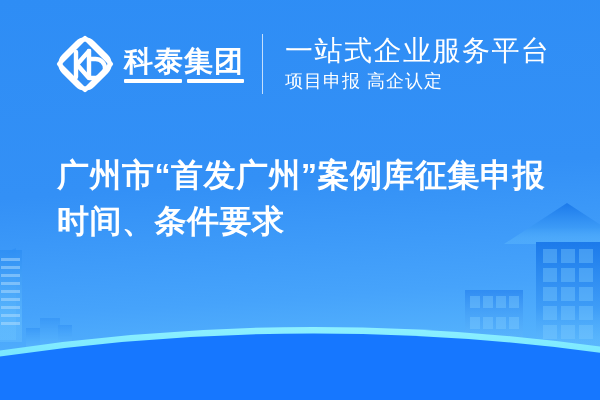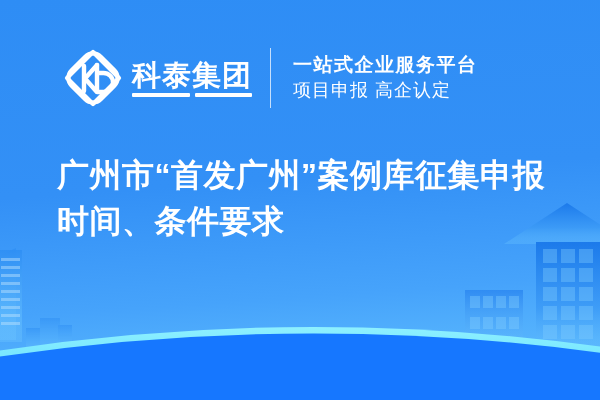--- a/index.html
+++ b/index.html
@@ -26,28 +26,27 @@
     inset: 0;
     width: 600px;
     height: 400px;
     pointer-events: none;
   }
 
   
   .header {
     position: absolute;
     left: 0;
-    top: 38px;
+    top: 24px;
     width: 516px;
     height: 80px;
     display: flex;
     align-items: center;
     padding-left: 56px;
     box-sizing: border-box;
-    margin-left: 8px;
   }
 
   .logo-lockup {
     display: flex;
     align-items: center;
     gap: 10px;
   }
 
   .logo-mark {
     width: 58px;
@@ -102,24 +101,24 @@
     margin: 0 22px 0 18px;
     flex: 0 0 1px;
   }
 
   .tagline-block {
     display: flex;
     flex-direction: column;
     justify-content: center;
   }
   .tagline-main {
-    font-size: 19px;
+    font-size: 28px;
     line-height: 1.12;
     color: #ffffff;
-    font-weight: bold;
+    font-weight: normal;
     letter-spacing: 1.5px;
     white-space: nowrap;
   }
   .tagline-sub {
     font-family: Liberation Sans, sans-serif;
     font-size: 18px;
     line-height: 1.2;
     color: #ffffff;
     letter-spacing: 1px;
     margin-top: 5px;

